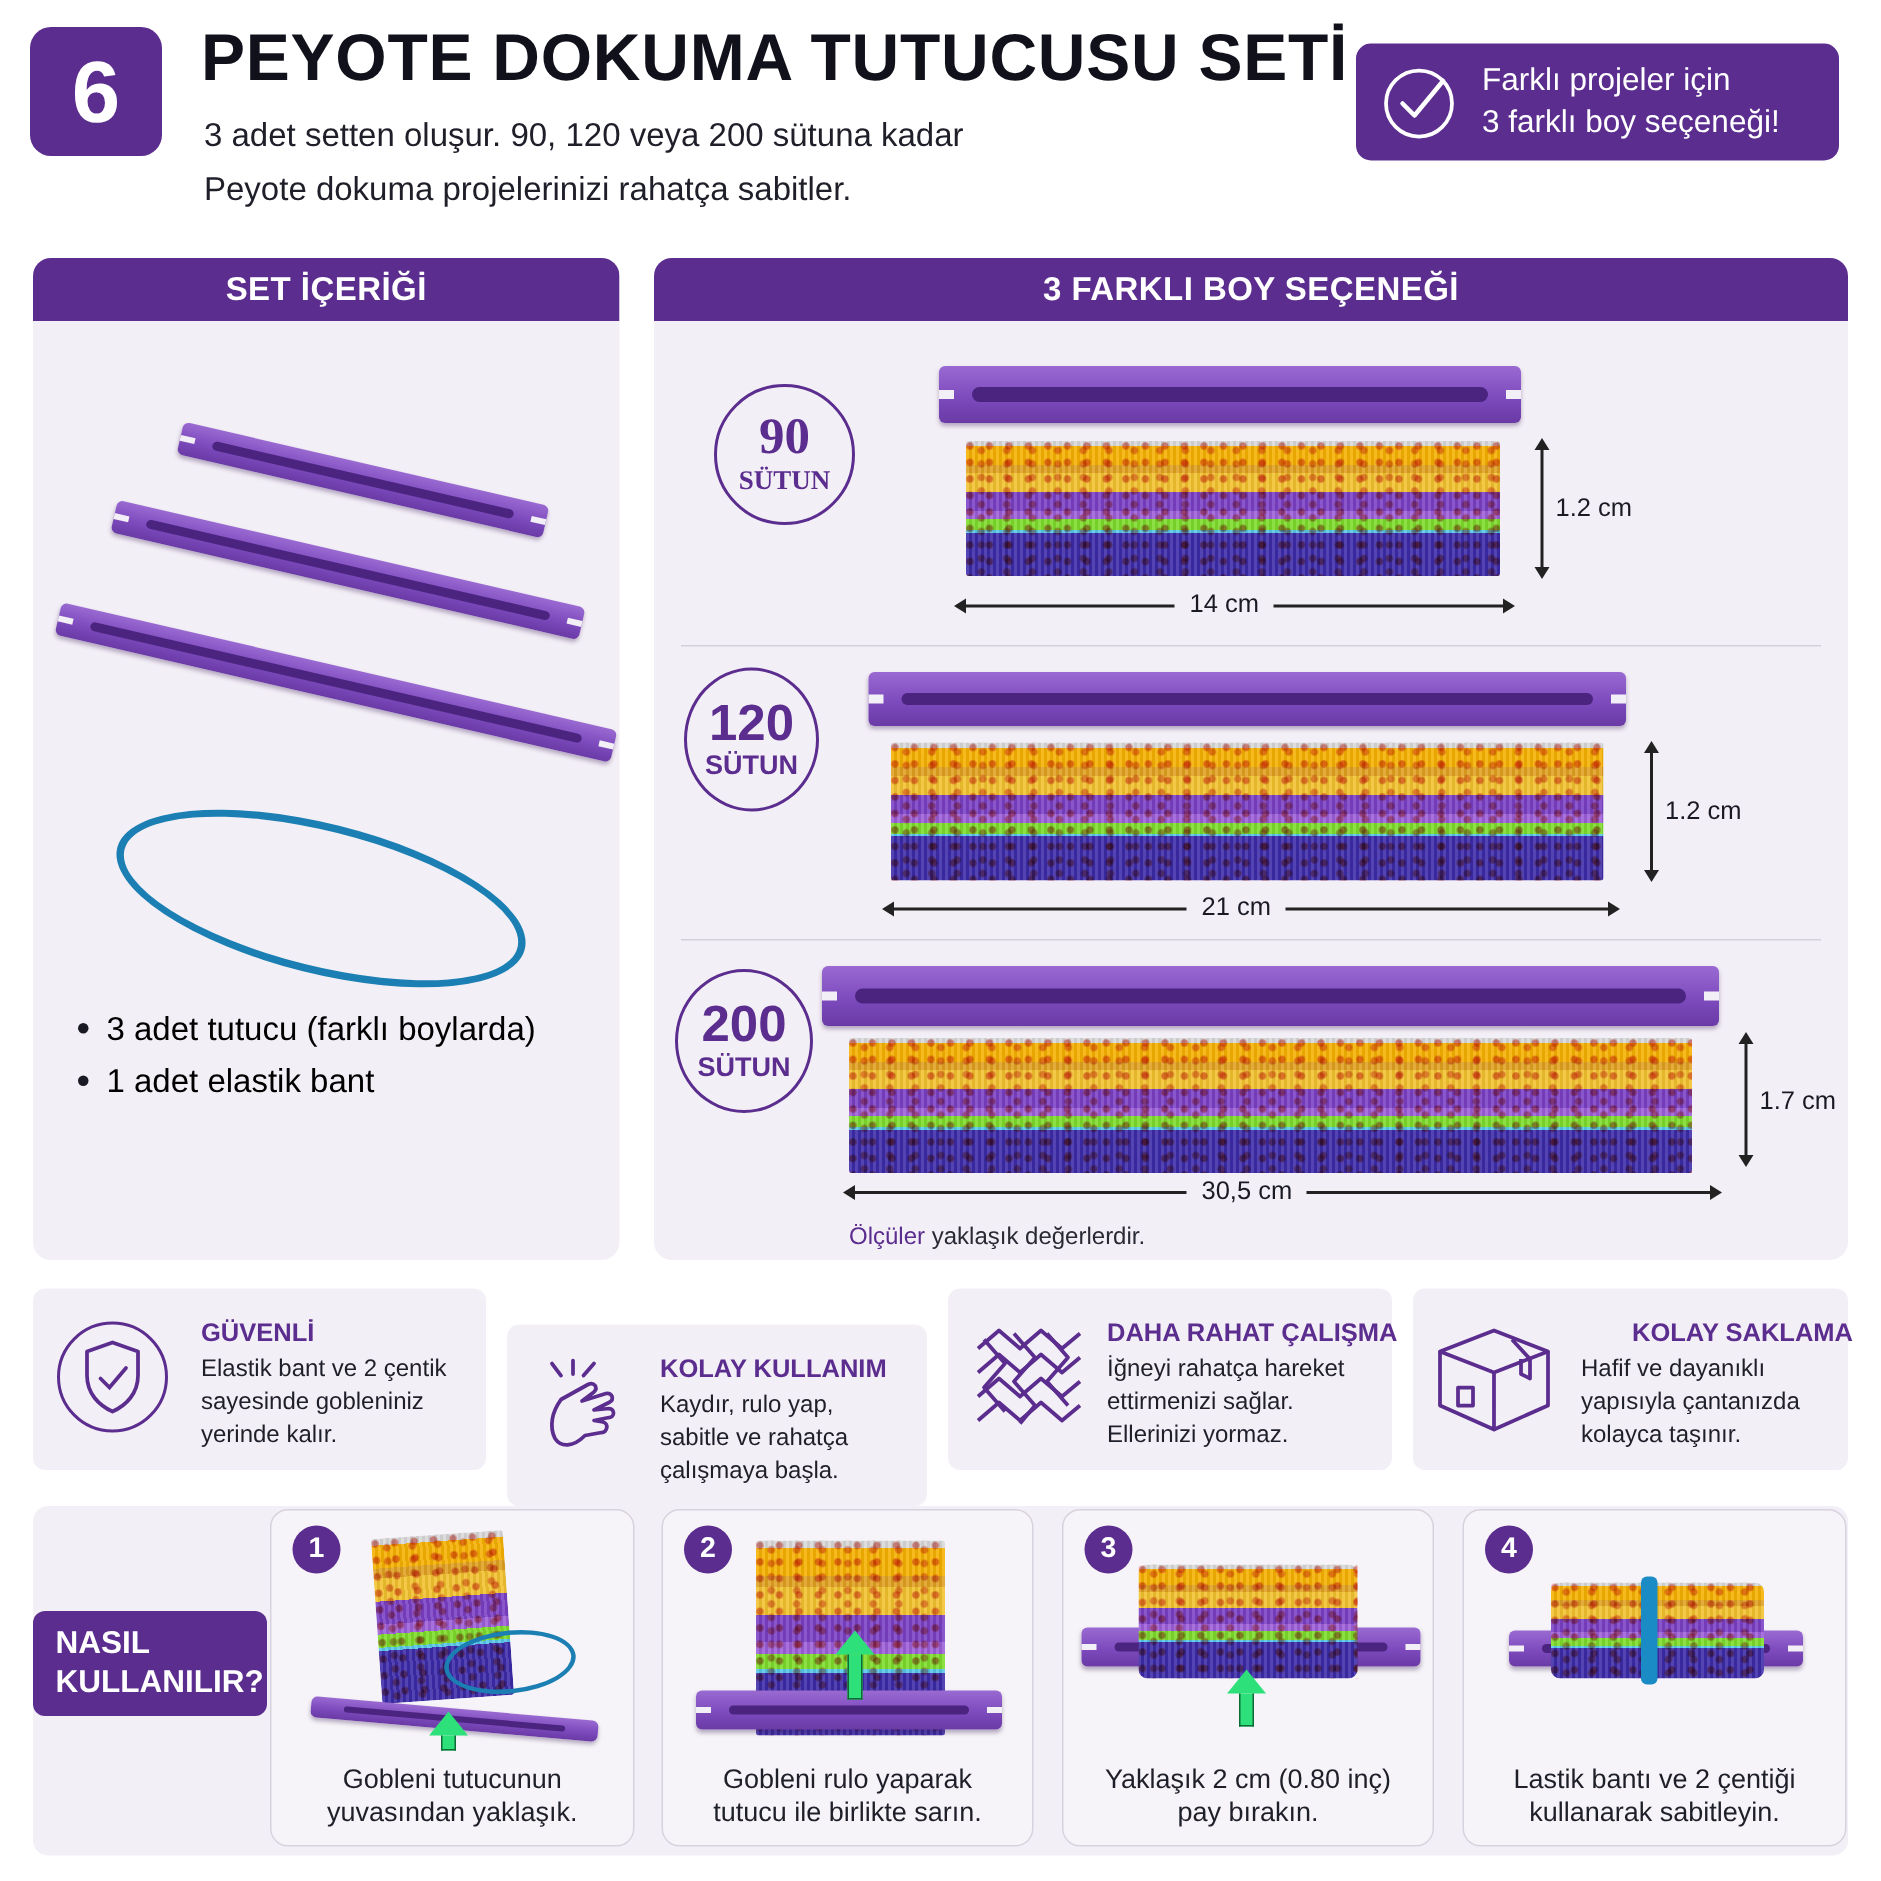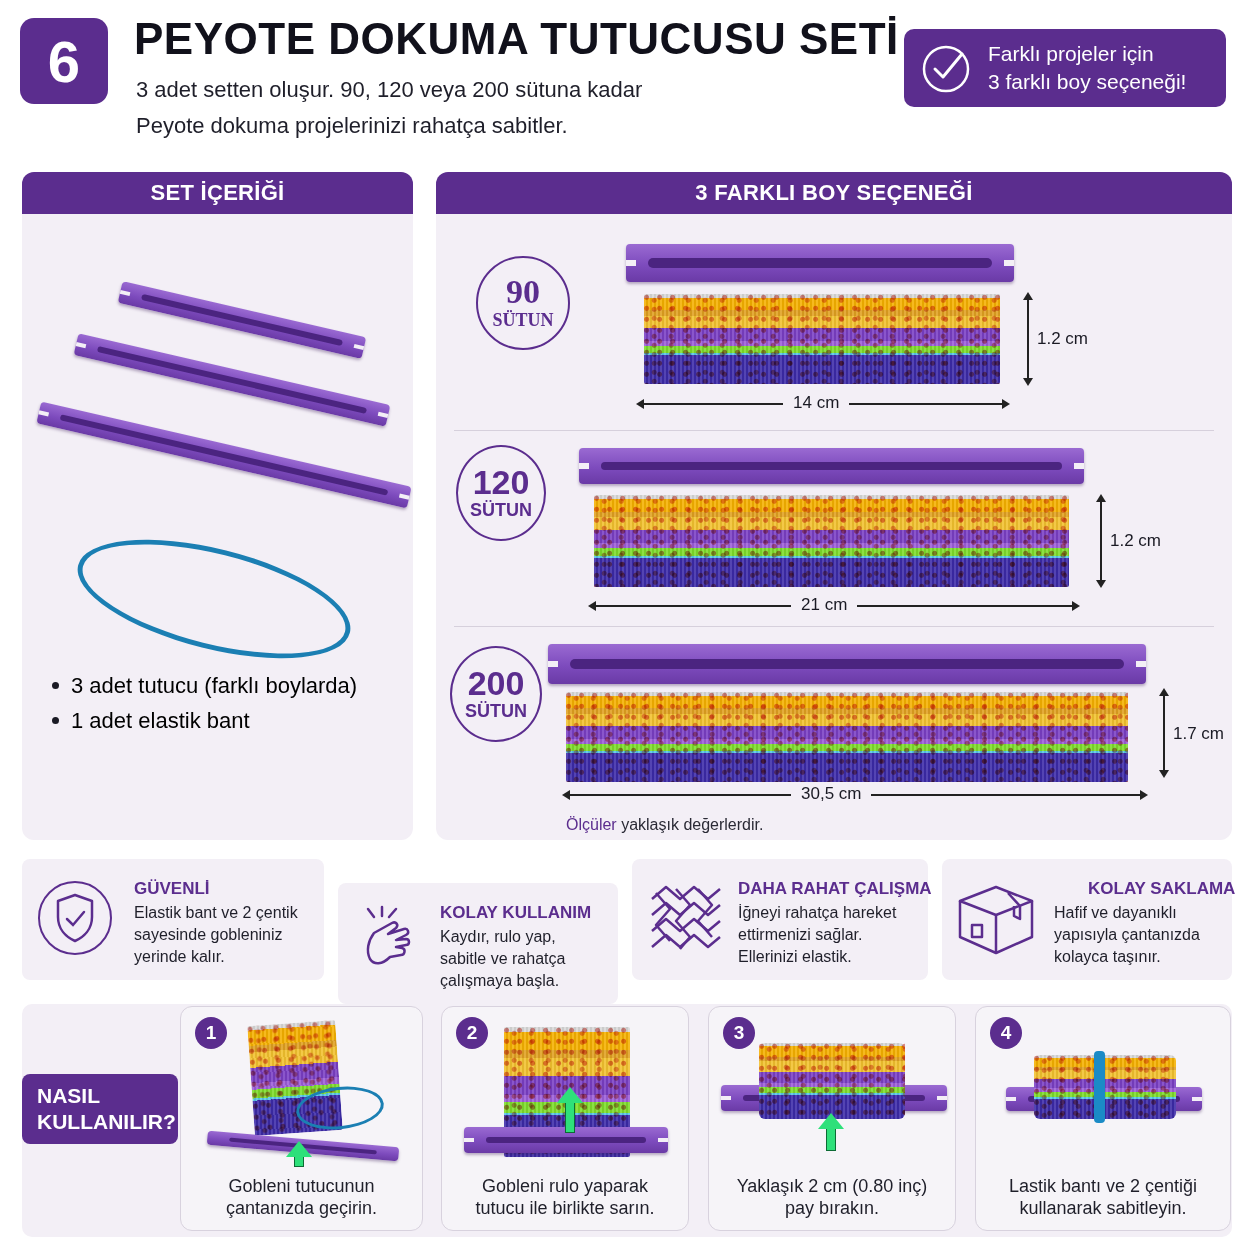--- a/index.html
+++ b/index.html
@@ -231,21 +231,21 @@
       <path d="M6 68 L20 56 L34 68 L48 56 L62 68 L74 58"></path>
       <path d="M10 14 L24 30 L10 46 L24 62"></path>
       <path d="M30 10 L44 26 L30 42 L44 58 L34 70"></path>
       <path d="M52 10 L66 26 L52 42 L66 58"></path>
     </g>
   </svg>
   <div class="ftitle" style="left:106px;">DAHA RAHAT ÇALIŞMA</div>
   <div class="fdesc" style="left:106px;">
     <div>İğneyi rahatça hareket</div>
       <div>ettirmenizi sağlar.</div>
-      <div>Ellerinizi elastik.</div>
+      <div>Ellerinizi yormaz.</div>
   </div>
 </div>
 
 <div class="feature" style="left:942px;width:290px;">
   <svg class="ficon" viewBox="0 0 78 78">
     <g fill="none" stroke="#5b2d8e" stroke-width="2.5" stroke-linejoin="round">
       <path d="M4 22 L40 8 L76 22 L40 36 Z"></path>
       <path d="M4 22 V58 L40 74 V36"></path>
       <path d="M76 22 V58 L40 74"></path>
       <path d="M52 14 L64 27 V40 L58 37 V27"></path>
@@ -272,21 +272,21 @@
   <div class="band" style="left:115px;top:80px;width:88px;height:42px;border-width:3px;transform:rotate(-6deg);"></div>
   <div class="bar" style="left:26px;top:132px;width:192px;height:14px;transform:rotate(5deg);">
       <div class="slot"></div>
     </div>
   <div class="arrow-up" style="left:108px;top:134px;">
       <div class="head"></div>
       <div class="shaft" style="height:10px;"></div>
     </div>
   <div class="step-caption">
     <div>Gobleni tutucunun</div>
-      <div>çantanızda geçirin.</div>
+      <div>yuvasından yaklaşık.</div>
   </div>
 </div>
 
 <div class="step" style="left:441px;width:248px;">
   <div class="step-num">2</div>
   <div class="beads" style="left:62px;top:20px;width:126px;height:130px;"></div>
   <div class="bar" style="left:22px;top:120px;width:204px;height:26px;">
       <div class="slot"></div>
       <div class="notch-l"></div>
       <div class="notch-r"></div>

